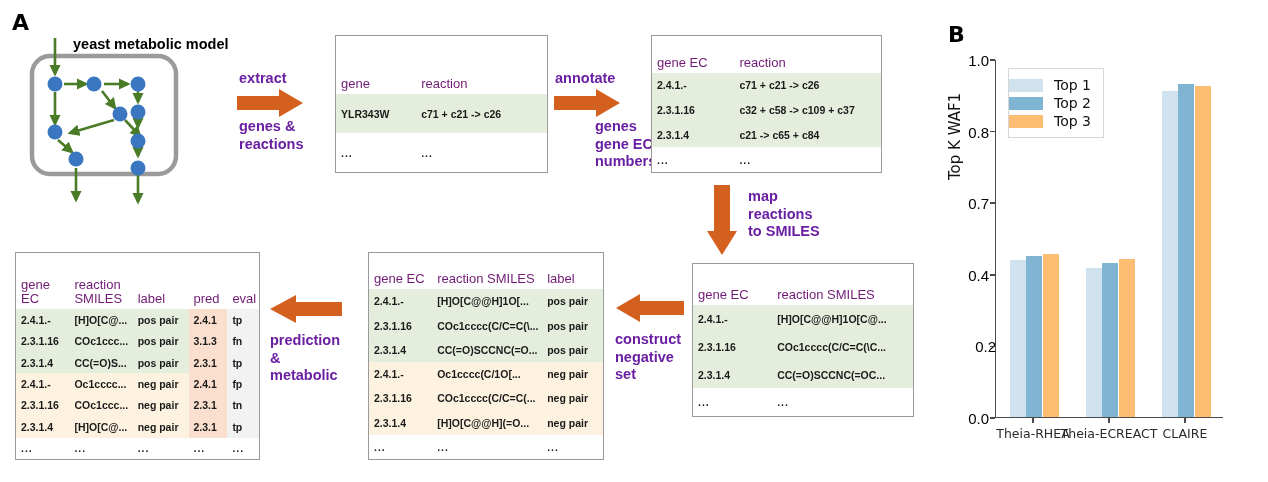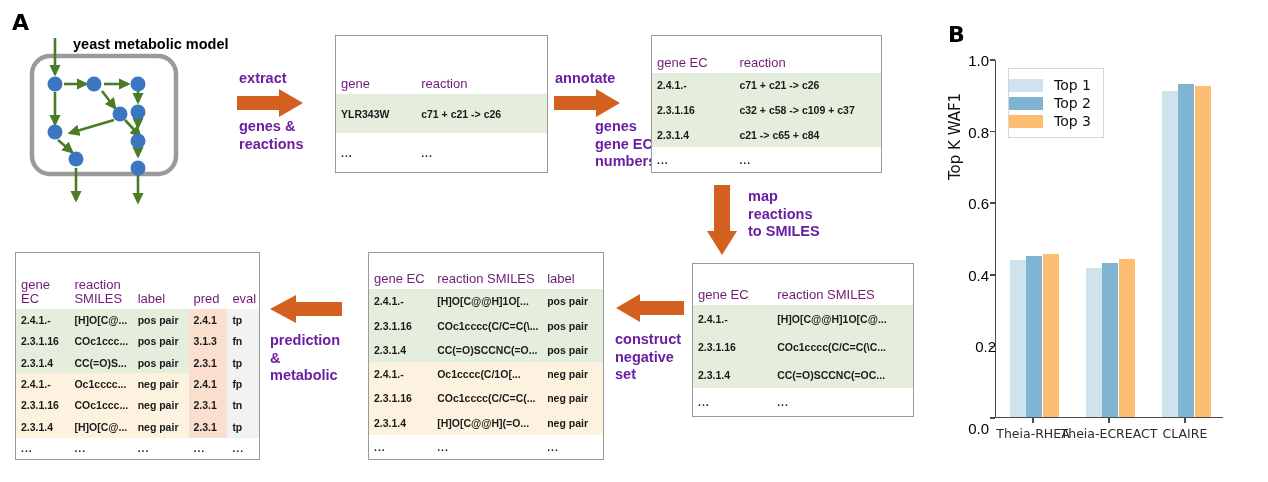--- a/index.html
+++ b/index.html
@@ -405,27 +405,27 @@
   <div class="bar" style="left: 13.5px; width: 16px; height: 156.804px; background: rgb(207, 226, 237);"></div>
       <div class="bar" style="left: 30px; width: 16px; height: 161.458px; background: rgb(127, 181, 210);"></div>
       <div class="bar" style="left: 46.5px; width: 16px; height: 162.89px; background: rgb(252, 189, 114);"></div>
       <div class="bar" style="left: 89.5px; width: 16px; height: 149.286px; background: rgb(207, 226, 237);"></div>
       <div class="bar" style="left: 106px; width: 16px; height: 153.94px; background: rgb(127, 181, 210);"></div>
       <div class="bar" style="left: 122.5px; width: 16px; height: 157.52px; background: rgb(252, 189, 114);"></div>
       <div class="bar" style="left: 165.5px; width: 16px; height: 325.78px; background: rgb(207, 226, 237);"></div>
       <div class="bar" style="left: 182px; width: 16px; height: 332.582px; background: rgb(127, 181, 210);"></div>
       <div class="bar" style="left: 198.5px; width: 16px; height: 330.792px; background: rgb(252, 189, 114);"></div>
     </div>
-<div class="ytick" style="left: 3px; top: 420px;">0.0</div>
+<div class="ytick" style="left: 3px; top: 410px;">0.0</div>
     <div class="ytickmark" style="left: 38px; top: 417.2px;"></div>
     <div class="ytick" style="left: 10px; top: 338.4px;">0.2</div>
     <div class="ytickmark" style="left: 38px; top: 345.6px;"></div>
     <div class="ytick" style="left: 3px; top: 266.8px;">0.4</div>
     <div class="ytickmark" style="left: 38px; top: 274px;"></div>
-    <div class="ytick" style="left: 3px; top: 195.2px;">0.6</div>
+    <div class="ytick" style="left: 3px; top: 195.2px;">0.7</div>
     <div class="ytickmark" style="left: 38px; top: 202.4px;"></div>
     <div class="ytick" style="left: 3px; top: 123.6px;">0.8</div>
     <div class="ytickmark" style="left: 38px; top: 130.8px;"></div>
     <div class="ytick" style="left: 3px; top: 52px;">1.0</div>
     <div class="ytickmark" style="left: 38px; top: 59.2px;"></div>
     <div class="xtickmark" style="left: 80.2px; top: 418px;"></div>
     <div class="xtick" style="left: 11px; width: 140px; top: 426px;">Theia-RHEA</div>
     <div class="xtickmark" style="left: 156.2px; top: 418px;"></div>
     <div class="xtick" style="left: 87px; width: 140px; top: 426px;">Theia-ECREACT</div>
     <div class="xtickmark" style="left: 232.2px; top: 418px;"></div>

